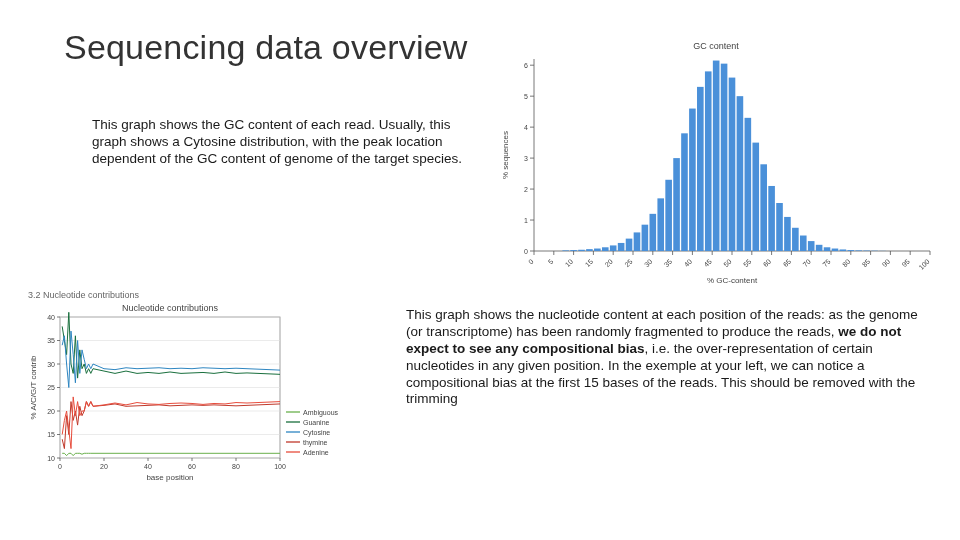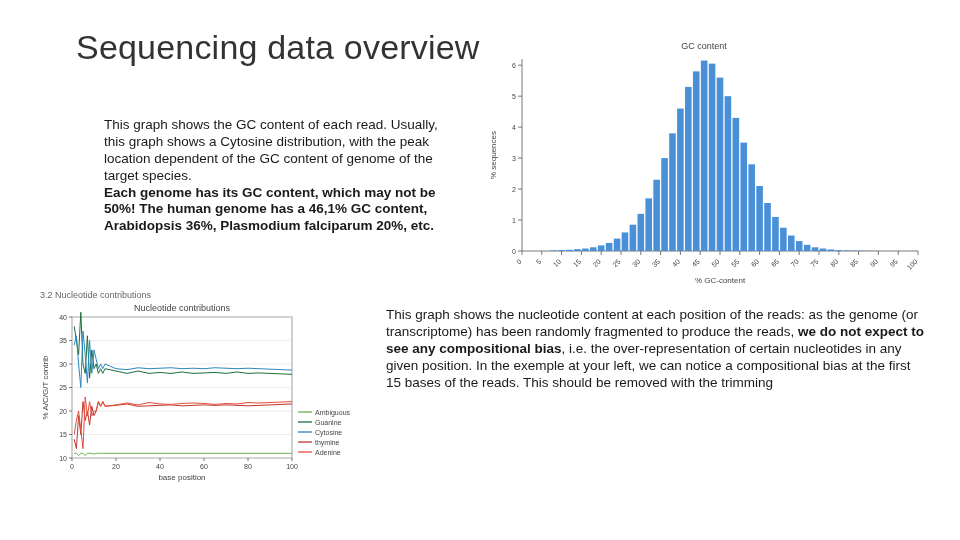--- a/index.html
+++ b/index.html
@@ -1,24 +1,24 @@
 <!DOCTYPE html>
 <html><head>
 <meta charset="utf-8">
 <style>
   * { box-sizing: border-box; margin: 0; padding: 0; }
   html, body { width: 960px; height: 540px; background: #fff; font-family: "Segoe UI", Arial, sans-serif; color: #222; }
-  .slide { position: relative; width: 960px; height: 540px; padding: 20px 36px; }
+  .slide { position: relative; width: 960px; height: 540px; padding: 20px 24px; }
   .title { font-size: 34px; font-weight: 400; color: #333; margin-left: 40px; margin-top: 8px; letter-spacing: 0.2px; }
   .row { display: flex; align-items: flex-start; }
   .para { font-size: 13.5px; line-height: 1.25; color: #1a1a1a; }
   .para b { font-weight: 700; }
   .top-text { width: 400px; margin-left: 68px; margin-top: 50px; }
   .top-chart { width: 440px; height: 250px; margin-left: 30px; margin-top: -30px; position: relative; }
-  .bottom-row { margin-top: 2px; }
+  .bottom-row { margin-top: 2px; gap: 32px; }
   .bottom-chart { width: 330px; height: 195px; margin-left: 0; border: none; position: relative; }
   .bottom-text { width: 555px; margin-left: 20px; margin-top: 18px; }
   svg { display: block; }
   .axis { stroke: #555; stroke-width: 0.8; }
   .tick { stroke: #555; stroke-width: 0.8; }
   .tickLbl { font-size: 7px; fill: #444; font-family: Arial, sans-serif; }
   .axisTitle { font-size: 8px; fill: #444; font-family: Arial, sans-serif; }
   .chartTitle { font-size: 9px; fill: #444; font-family: Arial, sans-serif; }
   .bar { fill: #4a90d9; }
   .grid { stroke: #ddd; stroke-width: 0.6; }
@@ -27,21 +27,20 @@
 </style>
 </head>
 <body>
 
 <div class="slide">
   <div class="title">Sequencing data overview</div>
 
   <div class="row">
     <div class="para top-text">
       <span>This graph shows the GC content of each read. Usually, this graph shows a Cytosine distribution, with the peak location dependent of the GC content of genome of the target species.</span><br>
-      <b>Each genome has its GC content, which may not be 50%! The human genome has a 46,1% GC content, Arabidopsis 36%, Plasmodium falciparum 20%, etc.</b>
     </div>
     <div class="top-chart">
       <svg id="gc-svg" width="440" height="250">
           <text x="220" y="12" text-anchor="middle" class="chartTitle">GC content</text>
           <line x1="38" y1="22" x2="38" y2="214" class="axis"></line>
           <line x1="38" y1="214" x2="434" y2="214" class="axis"></line>
           <line x1="34" y1="214" x2="38" y2="214" class="tick"></line>
           <text x="32" y="216.5" text-anchor="end" class="tickLbl">0</text>
           <line x1="34" y1="183.03225806451613" x2="38" y2="183.03225806451613" class="tick"></line>
           <text x="32" y="185.53225806451613" text-anchor="end" class="tickLbl">1</text>

